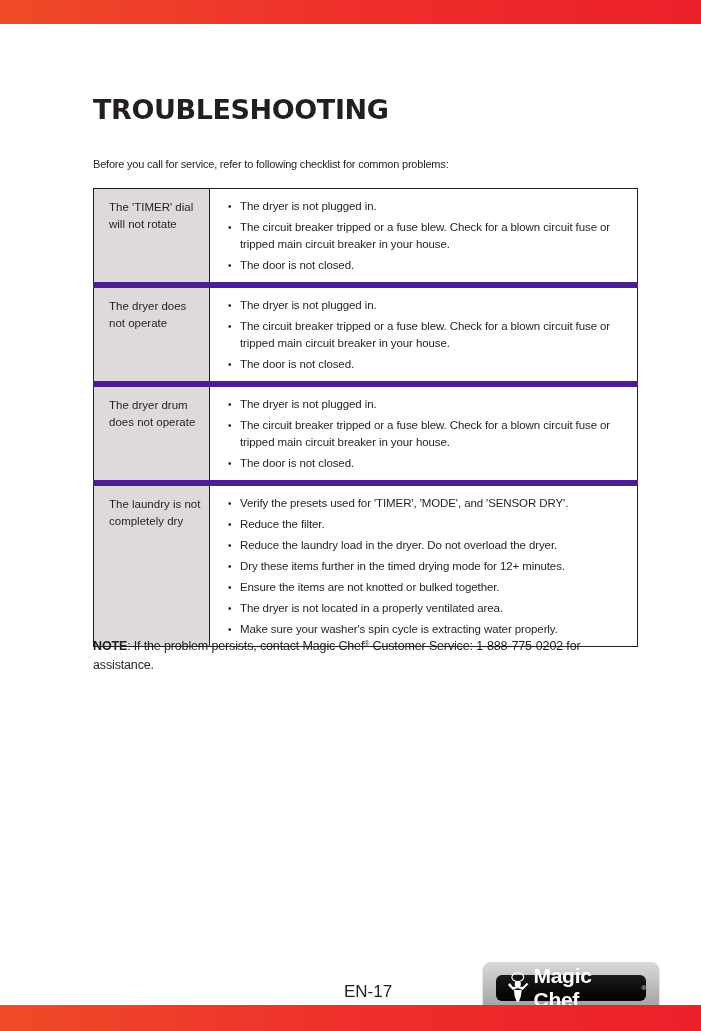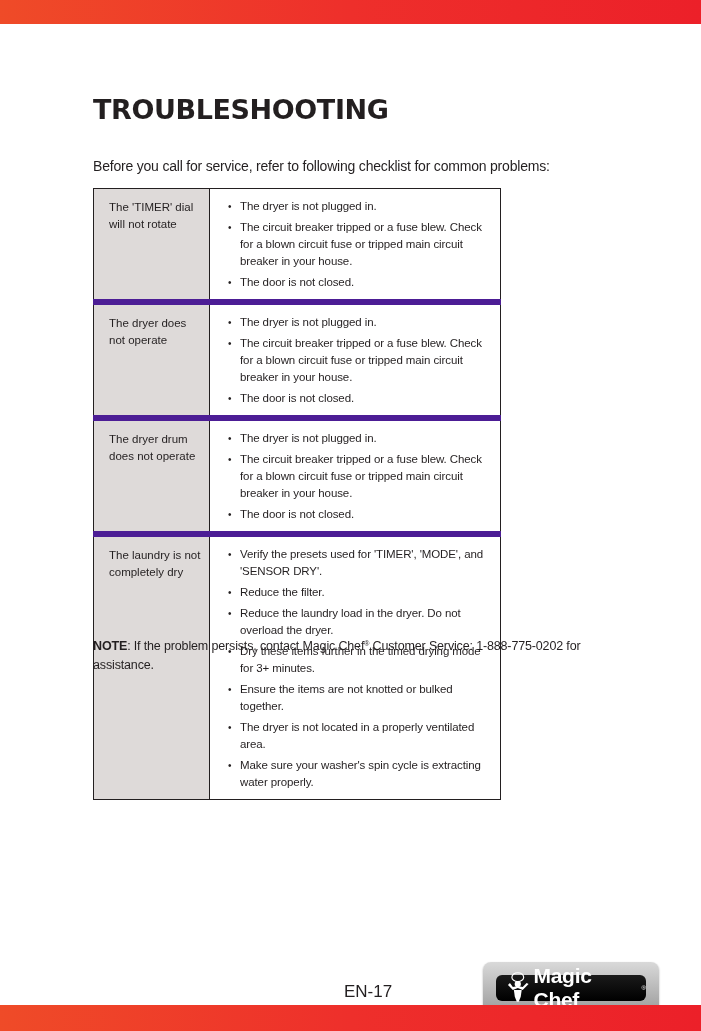--- a/index.html
+++ b/index.html
@@ -16,25 +16,25 @@
     }
 
     .page-title {
       position: absolute; left: 93px; top: 94px;
       font-family: "DejaVu Sans", sans-serif;
       font-size: 27px; font-weight: bold; letter-spacing: -0.4px; color: #231f20;
     }
 
     .intro {
       position: absolute; left: 93px; top: 158px;
-      font-size: 14px; color: #231f20; letter-spacing: -0.2px;
+      font-size: 11px; color: #231f20; letter-spacing: -0.2px;
     }
 
     .trouble-table {
-      position: absolute; left: 93px; top: 188px; width: 408px;
+      position: absolute; left: 93px; top: 188px; width: 545px;
       border-collapse: collapse;
       border: 1px solid #231f20;
     }
     .trouble-table td {
       vertical-align: top;
       border-left: 1px solid #231f20;
       border-right: 1px solid #231f20;
     }
     .trouble-table tr + tr td { border-top: 6px solid #4c1d95; }
     .problem-cell {
@@ -127,21 +127,21 @@
           </ul>
         </td>
       </tr>
       <tr>
         <td class="problem-cell">The laundry is not completely dry</td>
         <td class="causes-cell">
           <ul class="cause-list">
             <li class="cause-item"><span class="bullet">•</span><span>Verify the presets used for 'TIMER', 'MODE', and 'SENSOR DRY'.</span></li>
             <li class="cause-item"><span class="bullet">•</span><span>Reduce the filter.</span></li>
             <li class="cause-item"><span class="bullet">•</span><span>Reduce the laundry load in the dryer. Do not overload the dryer.</span></li>
-            <li class="cause-item"><span class="bullet">•</span><span>Dry these items further in the timed drying mode for 3+ minutes.</span></li>
+            <li class="cause-item"><span class="bullet">•</span><span>Dry these items further in the timed drying mode for 12+ minutes.</span></li>
             <li class="cause-item"><span class="bullet">•</span><span>Ensure the items are not knotted or bulked together.</span></li>
             <li class="cause-item"><span class="bullet">•</span><span>The dryer is not located in a properly ventilated area.</span></li>
             <li class="cause-item"><span class="bullet">•</span><span>Make sure your washer's spin cycle is extracting water properly.</span></li>
           </ul>
         </td>
       </tr>
     </tbody>
 </table>
 
 <p class="note"><span class="note-label">NOTE</span><span>: If the problem persists, contact Magic Chef</span><span class="reg">®</span><span> Customer Service: 1-888-775-0202 for assistance.</span></p>

